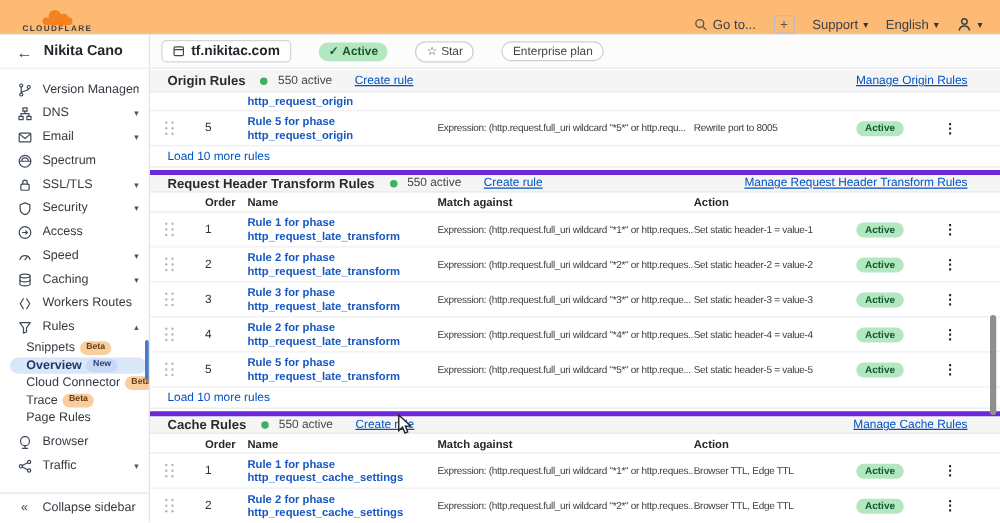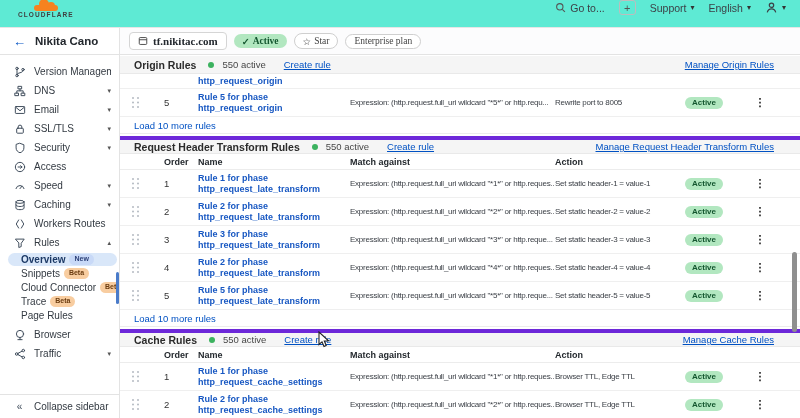--- a/index.html
+++ b/index.html
@@ -3,43 +3,43 @@
 <meta charset="utf-8">
 <style>
   * { margin:0; padding:0; box-sizing:border-box; }
   html,body { width:800px; height:418px; overflow:hidden; background:#fff;
     font-family:"Liberation Sans", sans-serif; color:#333; }
   body { position:relative; font-size:10.5px; }
   .link { color:var(--blue); text-decoration:underline; cursor:pointer; }
   .plainlink { color:var(--blue); cursor:pointer; text-decoration:none; }
 
   
-  .topnav { height:28px; display:flex; align-items:flex-start; justify-content:space-between;
-    padding:0 14px 0 18px; border-bottom:1px solid #e6e6e6; background:#5eead4; }
+  .topnav { height:28px; display:flex; align-items:flex-end; justify-content:space-between;
+    padding:0 14px 0 18px; border-bottom:1px solid #e6e6e6; background:#fdba74; }
   .logo { display:flex; flex-direction:column; align-items:center; line-height:1; }
   .logo-cloud { width:30px; height:11px; position:relative; }
   .logo-cloud:before { content:""; position:absolute; left:3px; bottom:0; width:24px; height:6px;
     background:var(--orange); border-radius:4px; }
   .logo-cloud:after { content:""; position:absolute; left:8px; bottom:2px; width:10px; height:10px;
     background:var(--orange); border-radius:50%; box-shadow:7px 2px 0 -1px var(--orange); }
   .logo-text { font-size:6.5px; font-weight:700; letter-spacing:1.1px; color:#404041; margin-top:1px; }
   .topnav-right { display:flex; align-items:center; gap:14px; color:#3c4147; font-size:10.5px; }
   .tn-item { display:flex; align-items:center; gap:4px; cursor:pointer; }
   .caret { font-size:8px; color:#333; }
   .plus-btn { width:17px; height:15px; border:1px solid #bdbdbd; border-radius:3px;
     display:flex; align-items:center; justify-content:center; font-size:11px; color:#555; cursor:pointer; }
   svg.ico { display:block; }
 
   
   .zonebar { height:27px; display:flex; border-bottom:1px solid #e3e3e3; background:#fcfcfd; }
   .zb-left { width:120px; flex:0 0 120px; display:flex; align-items:center; gap:9px;
     padding-left:13px; border-right:1px solid #e3e3e3; background:#fff; }
   .back-arrow { color:var(--blue); font-size:13px; cursor:pointer; line-height:1; }
   .acct-name { font-size:11.5px; font-weight:700; color:#22272d; }
-  .zb-right { flex:1; display:flex; align-items:center; gap:7px; padding-left:9px;font-family:Liberation Serif, serif; }
+  .zb-right { flex:1; display:flex; align-items:center; gap:22px; padding-left:9px; }
   .zone-box { display:flex; align-items:center; gap:5px; background:#fff; border:1px solid #d5d5d5;
     border-radius:4px; padding:2px 8px; font-weight:700; font-size:11px; color:#23282e; cursor:pointer; }
   .pill { display:inline-flex; align-items:center; gap:3px; border-radius:9px; padding:1.5px 8px;
     font-size:9.5px; color:#444; }
   .pill-outline { border:1px solid #cfcfcf; background:#fff; }
   .pill-green { background:var(--badge-bg); color:var(--badge-tx); font-weight:600; }
 
   
   .shell { display:flex; height:363px; }
   .sidebar { width:120px; flex:0 0 120px; border-right:1px solid #e3e3e3; background:#fff;
@@ -186,20 +186,29 @@
               <rect x="1.8" y="3.4" width="12.4" height="9.2" rx="1"></rect>
               <path d="M2.4 4.4L8 9l5.6-4.6"></path>
             </svg>
           </span>
           <span class="sb-label">Email</span>
           <span class="sb-caret">▾</span>
         </div>
         <div class="sb-item">
           <span class="sb-ico">
             <svg width="12" height="12" viewBox="0 0 16 16" fill="none" stroke="#3d4a59" stroke-width="1.3" stroke-linecap="round" stroke-linejoin="round">
+              <circle cx="8" cy="8" r="6.2"></circle>
+              <path d="M4.5 8a3.5 3.5 0 017 0M2 8h12"></path>
+            </svg>
+          </span>
+          <span class="sb-label">Spectrum</span>
+        </div>
+        <div class="sb-item">
+          <span class="sb-ico">
+            <svg width="12" height="12" viewBox="0 0 16 16" fill="none" stroke="#3d4a59" stroke-width="1.3" stroke-linecap="round" stroke-linejoin="round">
               <rect x="3.6" y="7" width="8.8" height="6.6" rx="1"></rect>
               <path d="M5.6 7V5.2a2.4 2.4 0 014.8 0V7"></path>
             </svg>
           </span>
           <span class="sb-label">SSL/TLS</span>
           <span class="sb-caret">▾</span>
         </div>
         <div class="sb-item">
           <span class="sb-ico">
             <svg width="12" height="12" viewBox="0 0 16 16" fill="none" stroke="#3d4a59" stroke-width="1.3" stroke-linecap="round" stroke-linejoin="round">
@@ -250,27 +259,27 @@
         <div class="sb-item">
           <span class="sb-ico">
             <svg width="12" height="12" viewBox="0 0 16 16" fill="none" stroke="#3d4a59" stroke-width="1.3" stroke-linecap="round" stroke-linejoin="round">
               <path d="M2.4 2.8h11.2L9.6 8.4v4.4l-3.2 1.2V8.4z"></path>
             </svg>
           </span>
           <span class="sb-label">Rules</span>
           <span class="sb-caret">▴</span>
         </div>
         <div class="sb-subs">
+          <div class="sb-sub">
+            <span>Snippets</span>
+            <span class="mini-pill mini-beta">Beta</span>
+          </div>
           <div class="sb-sub active">
             <span>Overview</span>
             <span class="mini-pill mini-new">New</span>
-          </div>
-          <div class="sb-sub">
-            <span>Snippets</span>
-            <span class="mini-pill mini-beta">Beta</span>
           </div>
           <div class="sb-sub">
             <span>Cloud Connector</span>
             <span class="mini-pill mini-beta">Beta</span>
           </div>
           <div class="sb-sub">
             <span>Trace</span>
             <span class="mini-pill mini-beta">Beta</span>
           </div>
           <div class="sb-sub">

